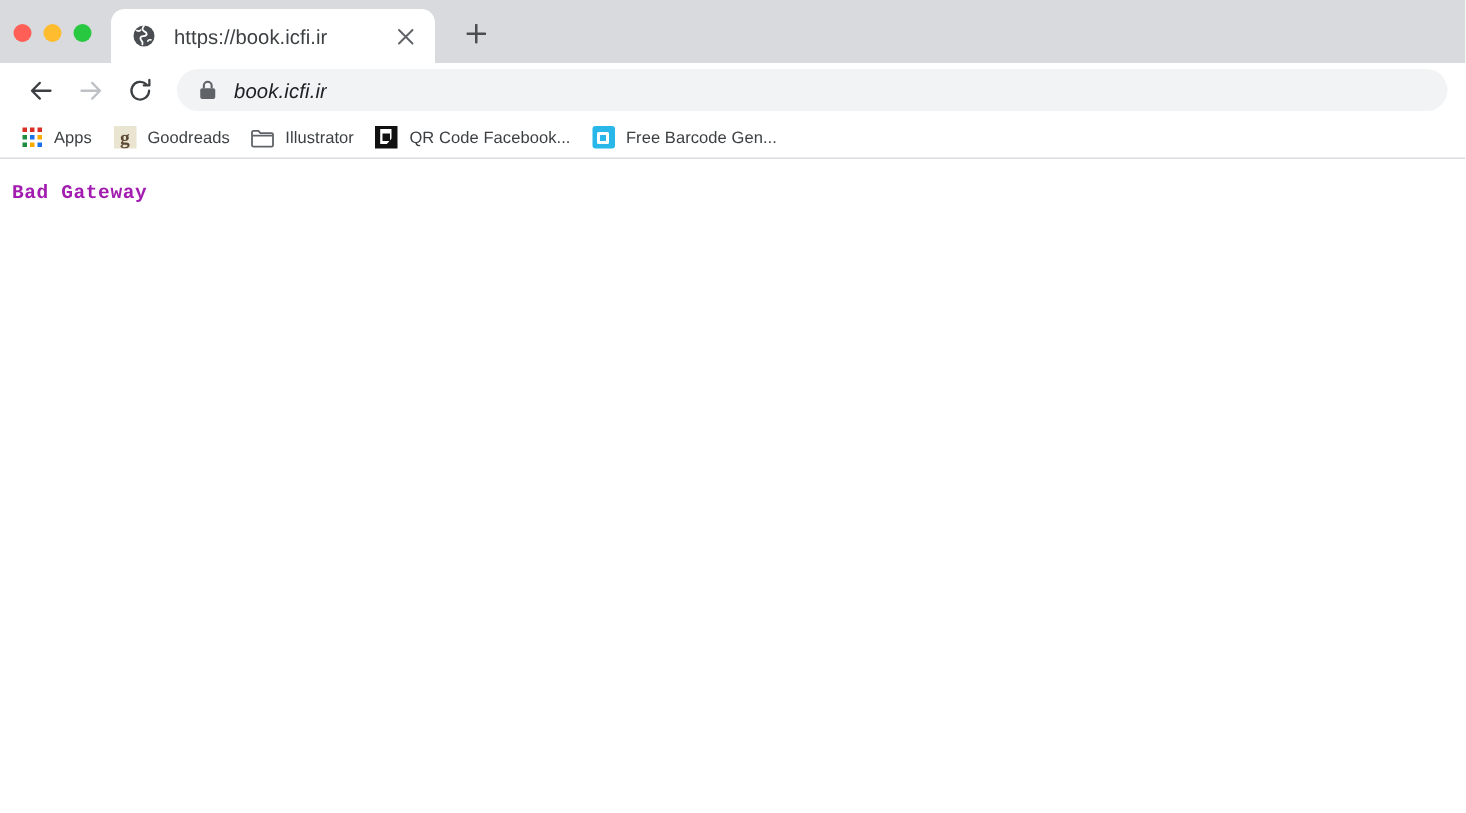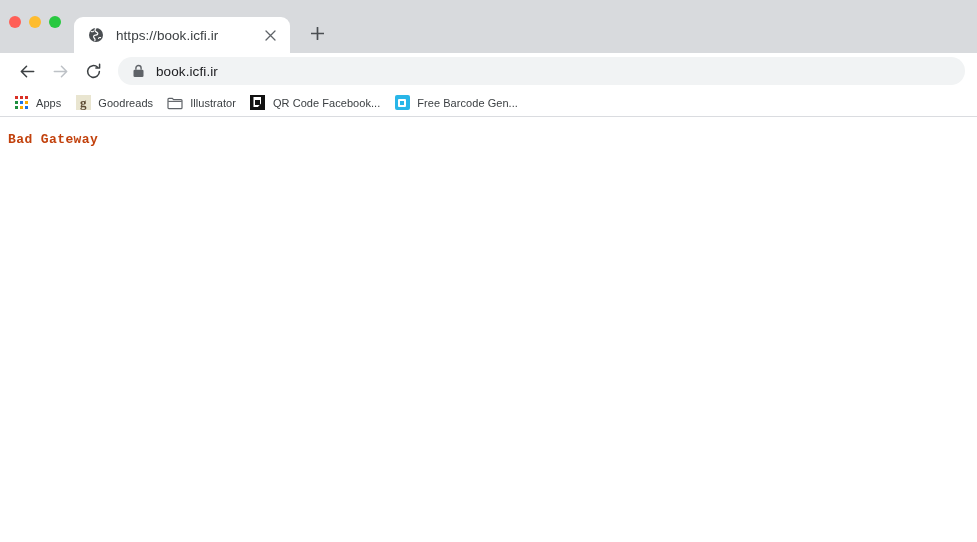--- a/index.html
+++ b/index.html
@@ -11,21 +11,21 @@
     width: 977px;
     height: 542px;
     overflow: hidden;
     font-family: "Liberation Sans", sans-serif;
     -webkit-font-smoothing: antialiased;
   }
 
   
   .tabstrip {
     position: relative;
-    height: 53px;
+    height: 42px;
     background: #d8dadd;
     display: flex;
     align-items: flex-end;
   }
   .traffic-lights {
     position: absolute;
     left: 9px;
     top: 0;
     height: 44px;
     display: flex;
@@ -120,20 +120,21 @@
     flex: 1 1 auto;
     height: 28px;
     background: #f1f3f4;
     border-radius: 14px;
     display: flex;
     align-items: center;
     margin-left: 7px;
     margin-right: 4px;
     padding: 0 14px;
     box-sizing: border-box;
+    font-style: italic;
   }
   .lock-icon {
     width: 13px;
     height: 14px;
     flex: 0 0 13px;
     display: block;
   }
   .omnibox-text {
     margin-left: 11px;
     font-size: 13.5px;
@@ -244,21 +245,21 @@
   .page {
     background: #ffffff;
     height: 433px;
     padding: 0;
     box-sizing: border-box;
   }
   .page-text {
     font-family: "Liberation Mono", "DejaVu Sans Mono", monospace;
     font-size: 13px;
     font-weight: 700;
-    color: #c2410c;
+    color: #a21caf;
     margin: 0;
     padding: 16px 0 0 8px;
     letter-spacing: 0.4px;
     line-height: 1;
   }
 </style>
 </head>
 <body>
 
 <div class="tabstrip">

